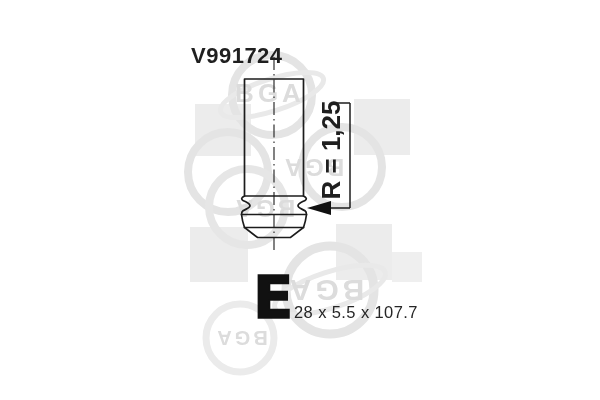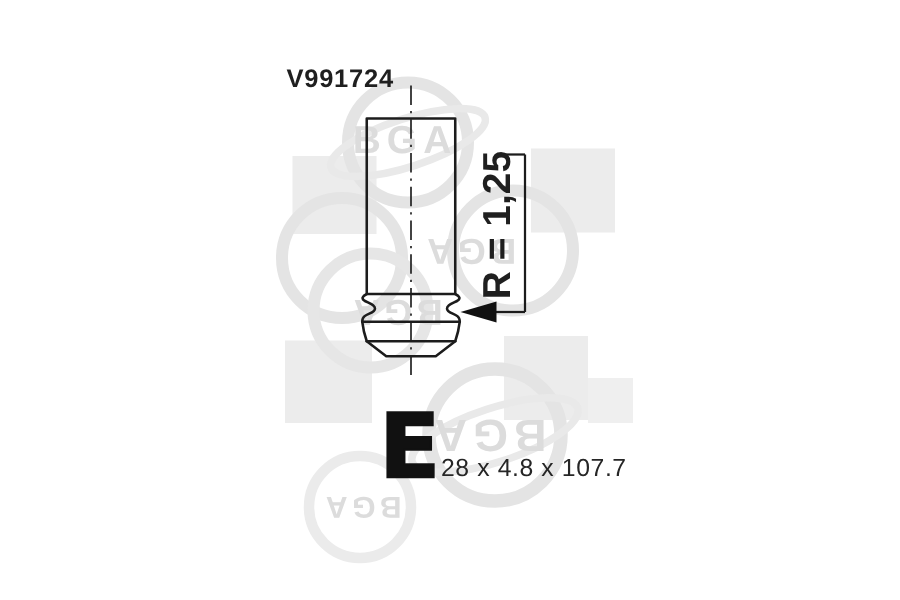--- a/index.html
+++ b/index.html
@@ -3,21 +3,21 @@
 <meta charset="utf-8">
 <style>
   html,body{margin:0;padding:0;background:#fff;}
   #canvas{
     position:relative;width:600px;height:400px;background:#ffffff;overflow:hidden;
     font-family:"Liberation Sans", sans-serif;
   }
   .layer{position:absolute;left:0;top:0;}
   .part-number{
     position:absolute;left:191px;top:43px;
-    font-size:17px;font-weight:bold;color:#1f1f1f;letter-spacing:0.5px;
+    font-size:22px;font-weight:bold;color:#1f1f1f;letter-spacing:0.5px;
   }
   .radius-label{
     position:absolute;left:274px;top:137px;width:110px;height:26px;
     font-size:26px;font-weight:bold;color:#1f1f1f;text-align:center;white-space:nowrap;
     transform:rotate(-90deg);transform-origin:center center;
   }
   .type-letter{
     position:absolute;left:253px;top:268px;
     font-size:59px;font-weight:bold;color:#111;
     font-family:"DejaVu Sans","Liberation Sans",sans-serif;
@@ -93,15 +93,15 @@
       <line x1="350" y1="103" x2="350" y2="208"></line>
       <line x1="336" y1="103" x2="350" y2="103"></line>
       <line x1="329" y1="208" x2="350" y2="208"></line>
     </g>
     <polygon points="307,208 331,201 331,215" fill="#111"></polygon>
   </svg>
 
   <div class="part-number">V991724</div>
   <div class="radius-label">R = 1,25</div>
   <div class="type-letter">E</div>
-  <div class="size-label">28 x 4.8 x 107.7</div>
+  <div class="size-label">28 x 5.5 x 107.7</div>
 
 </div>
 
 </body></html>

